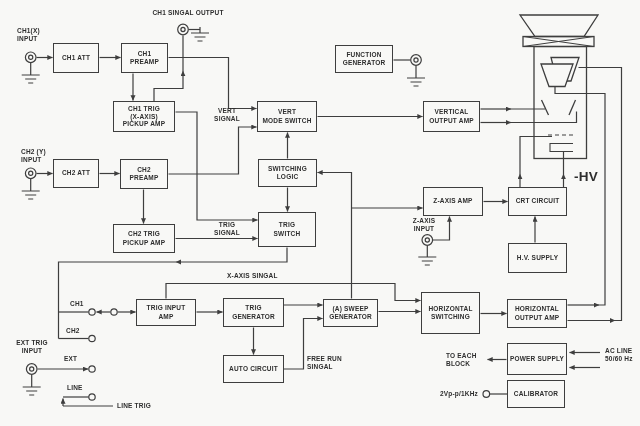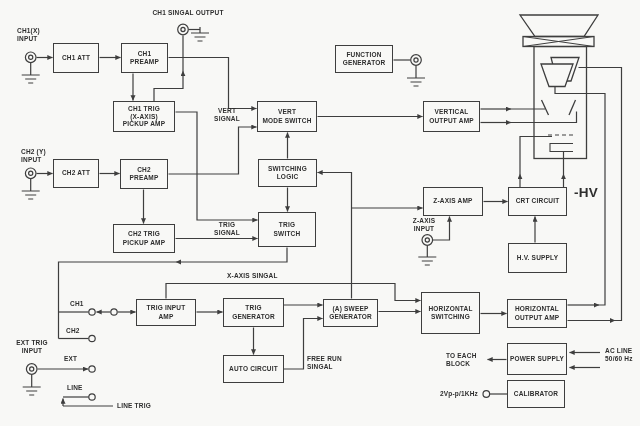--- a/index.html
+++ b/index.html
@@ -210,21 +210,21 @@
   <div class="lbl center" style="left:150px;top:9px;width:76px;">CH1 SINGAL OUTPUT</div>
   <div class="lbl" style="left:21px;top:148px;">CH2 (Y)
 INPUT</div>
   <div class="lbl center" style="left:209px;top:107px;width:36px;">VERT
 SIGNAL</div>
   <div class="lbl center" style="left:209px;top:221px;width:36px;">TRIG
 SIGNAL</div>
   <div class="lbl" style="left:227px;top:272px;">X-AXIS SINGAL</div>
   <div class="lbl center" style="left:406px;top:217px;width:36px;">Z-AXIS
 INPUT</div>
-  <div class="lbl big" style="left:574px;top:184px;">-HV</div>
+  <div class="lbl big" style="left:574px;top:168px;">-HV</div>
   <div class="lbl center" style="left:13px;top:339px;width:38px;">EXT TRIG
 INPUT</div>
   <div class="lbl" style="left:70px;top:300px;">CH1</div>
   <div class="lbl" style="left:66px;top:327px;">CH2</div>
   <div class="lbl" style="left:64px;top:355px;">EXT</div>
   <div class="lbl" style="left:67px;top:384px;">LINE</div>
   <div class="lbl" style="left:117px;top:402px;">LINE TRIG</div>
   <div class="lbl" style="left:307px;top:355px;">FREE RUN
 SINGAL</div>
   <div class="lbl" style="left:446px;top:352px;">TO EACH

